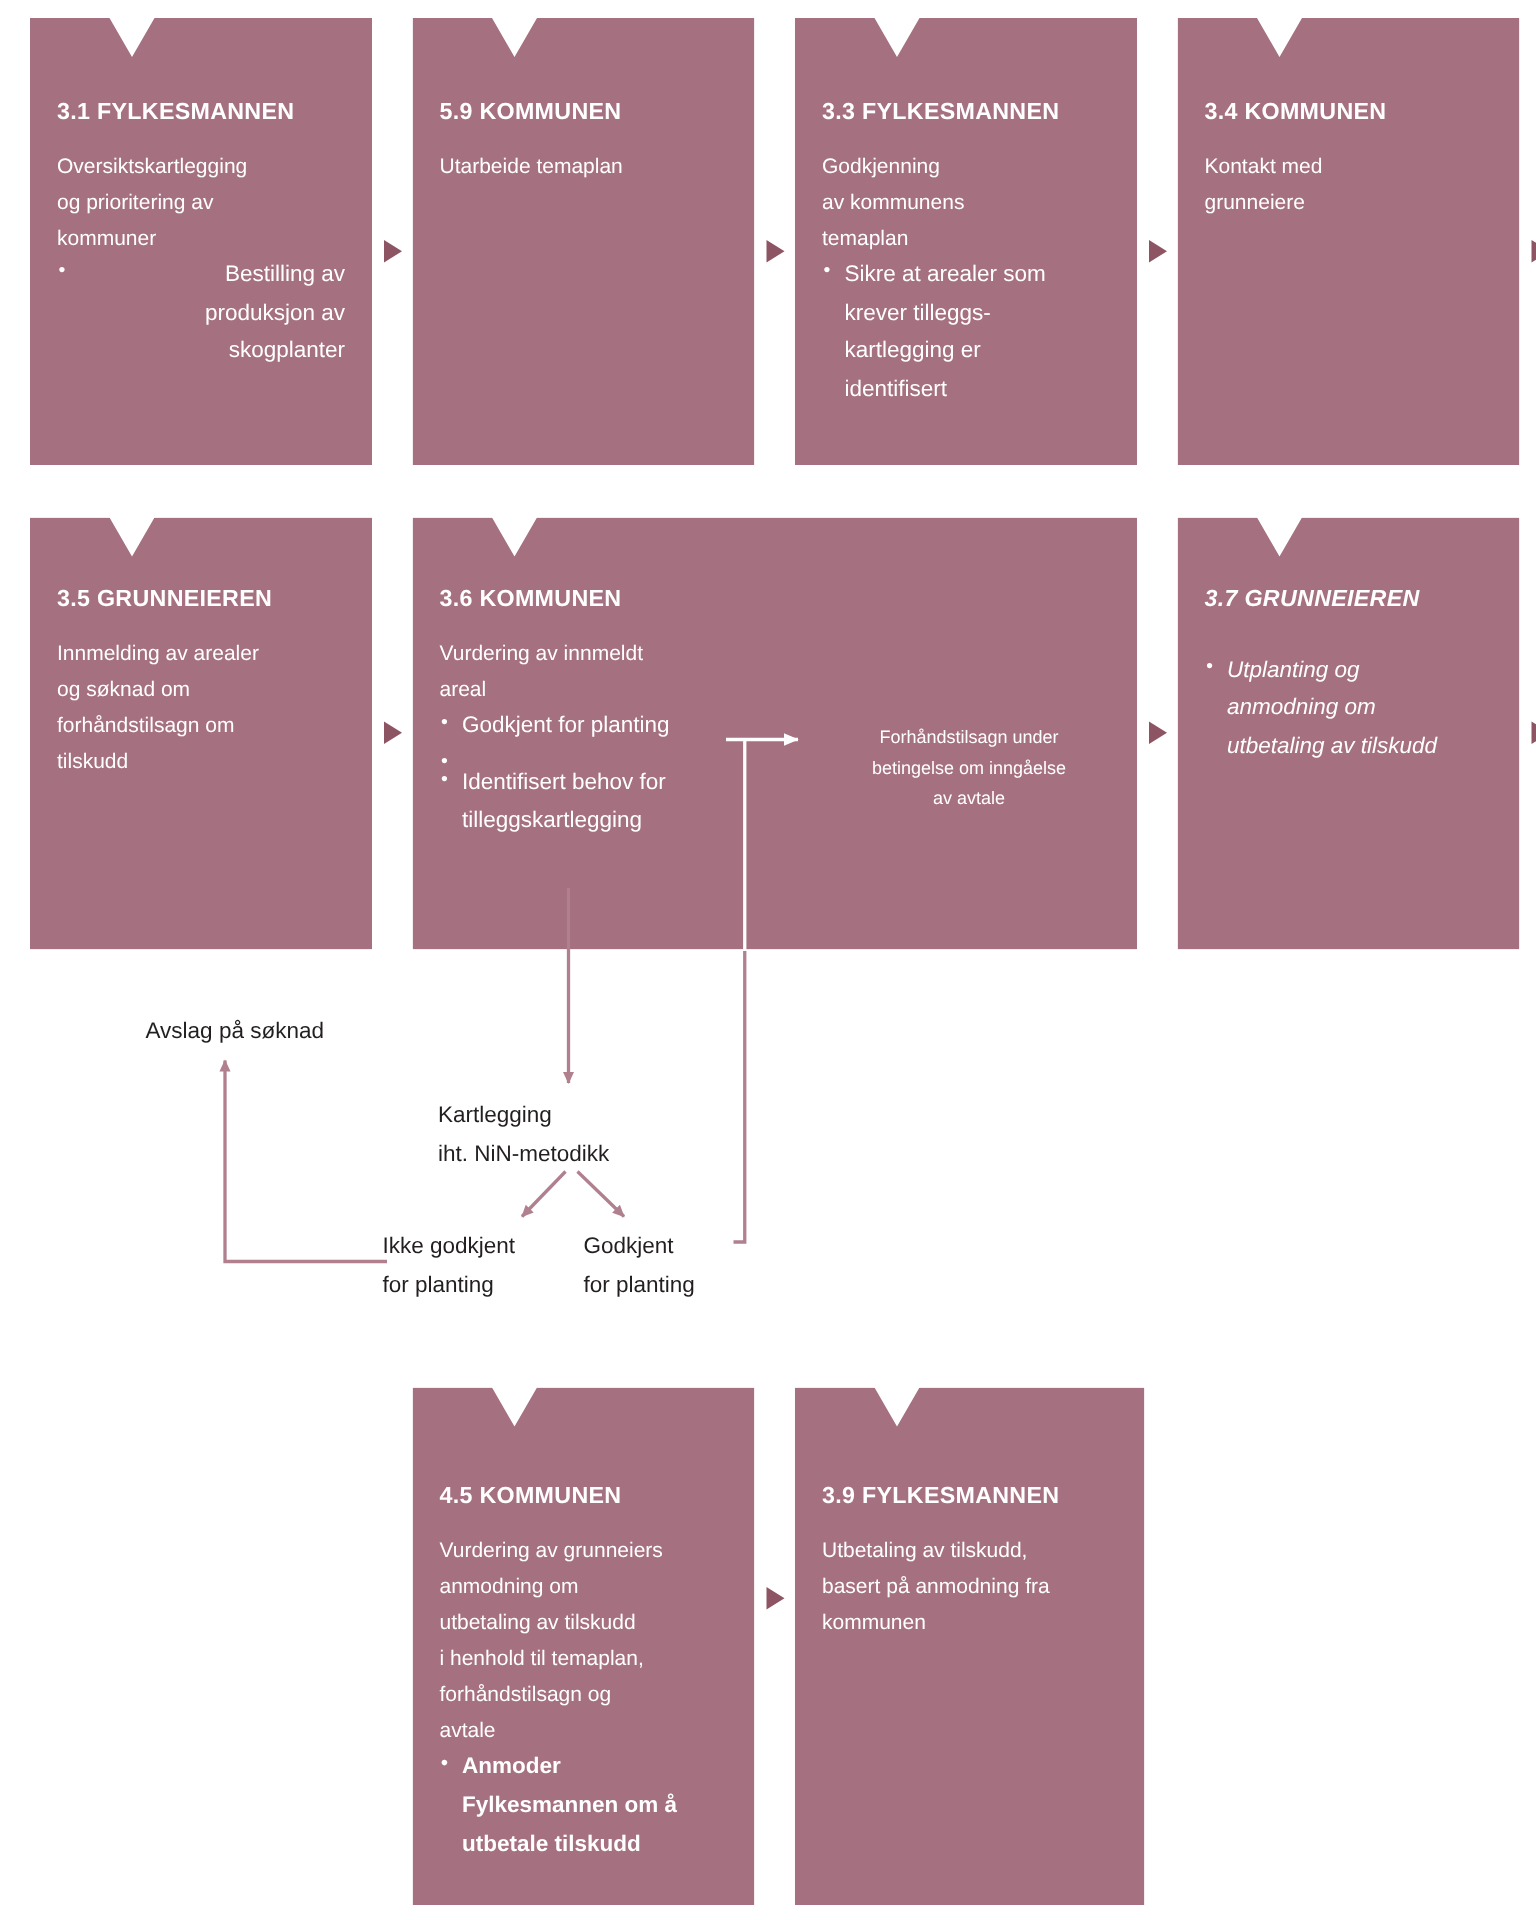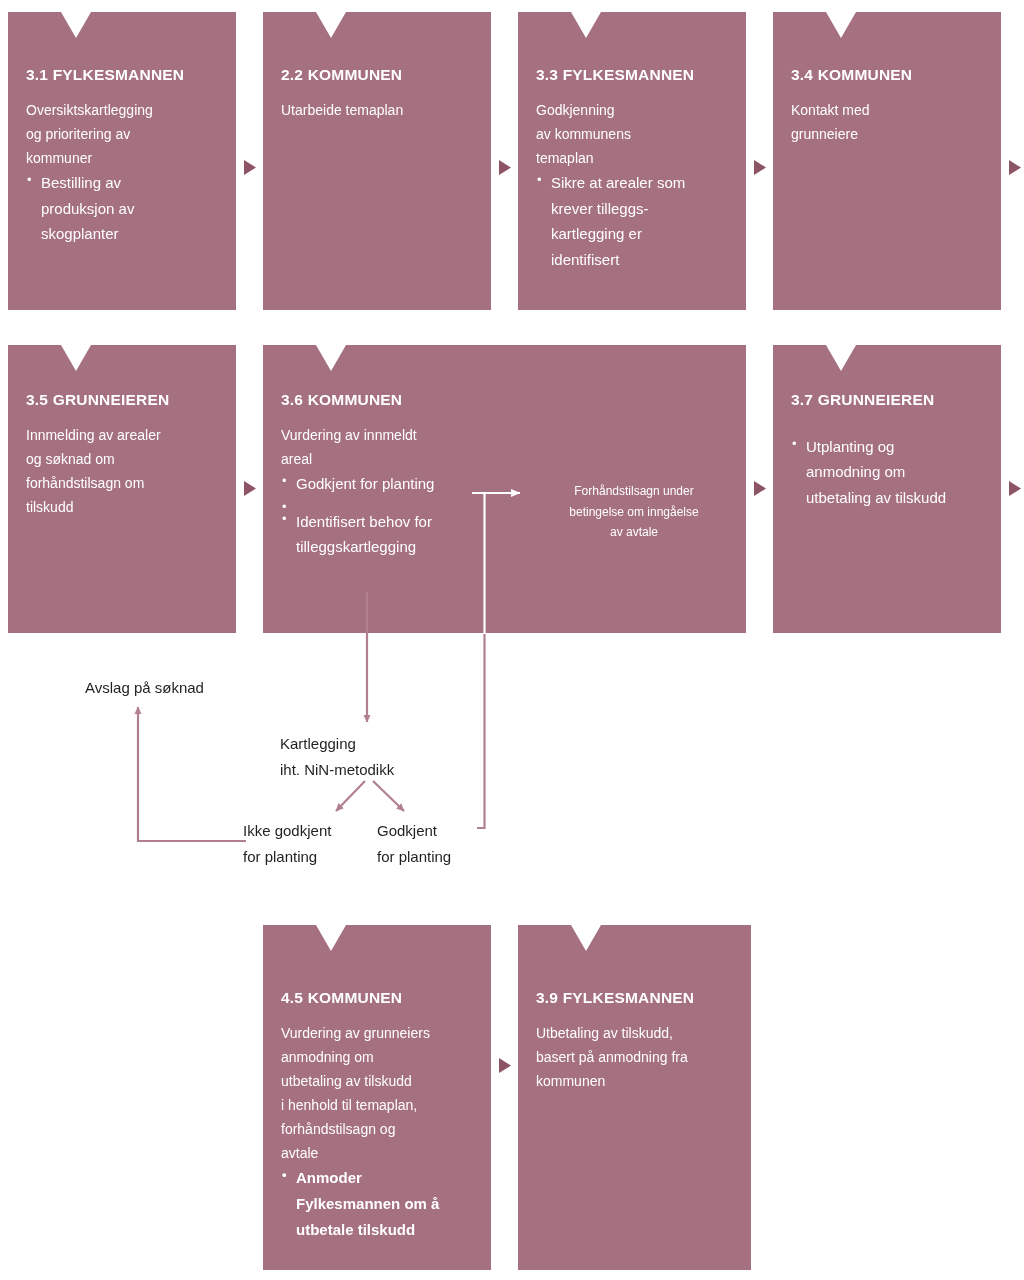--- a/index.html
+++ b/index.html
@@ -11,21 +11,21 @@
   body {
     width: 1024px;
     height: 1280px;
     position: relative;
     font-family: "Liberation Sans", "DejaVu Sans", sans-serif;
     overflow: hidden;
   }
 
   #canvas {
     position: absolute;
-    left: 0; top: 0;
+    left: 12px; top: 0;
     width: 919px;
     height: 1280px;
     padding-left: 28px;
   }
 
   
   .box {
     position: absolute;
     background: #a5707f;
     box-sizing: border-box;
@@ -108,31 +108,31 @@
 <div id="canvas">
 
   <div class="box" style="left:8px; top:12px; width:228px; height:298px;
               clip-path: polygon(0 0, 53px 0, 68px 26px, 83px 0, 228px 0, 228px 298px, 0 298px);">
     <div class="box-inner" style="top:54px;">
       <div class="box-title">3.1 FYLKESMANNEN</div>
       <div class="box-body" style="white-space:pre-line;">Oversiktskartlegging
 og prioritering av
 kommuner</div>
       <ul class="box-list">
-        <li style="white-space:pre-line;">Bestilling av
+        <li style="white-space:pre-line;text-align:right;">Bestilling av
 produksjon av
 skogplanter</li>
       </ul>
     </div>
   </div>
 
   <div class="box" style="left:263px; top:12px; width:228px; height:298px;
               clip-path: polygon(0 0, 53px 0, 68px 26px, 83px 0, 228px 0, 228px 298px, 0 298px);">
     <div class="box-inner" style="top:54px;">
-      <div class="box-title">2.2 KOMMUNEN</div>
+      <div class="box-title">5.9 KOMMUNEN</div>
       <div class="box-body" style="white-space:pre-line;">Utarbeide temaplan</div>
     </div>
   </div>
 
   <div class="box" style="left:518px; top:12px; width:228px; height:298px;
               clip-path: polygon(0 0, 53px 0, 68px 26px, 83px 0, 228px 0, 228px 298px, 0 298px);">
     <div class="box-inner" style="top:54px;">
       <div class="box-title">3.3 FYLKESMANNEN</div>
       <div class="box-body" style="white-space:pre-line;">Godkjenning
 av kommunens
@@ -180,21 +180,21 @@
       </ul>
     </div>
   </div>
 
   <div class="inbox-label" style="left:527px; top:481px; width:214px;">Forhåndstilsagn under
 betingelse om inngåelse
 av avtale</div>
 
   <div class="box" style="left:773px; top:345px; width:228px; height:288px;
               clip-path: polygon(0 0, 53px 0, 68px 26px, 83px 0, 228px 0, 228px 288px, 0 288px);">
-    <div class="box-inner" style="top:46px;">
+    <div class="box-inner" style="top:46px;font-style:italic;">
       <div class="box-title">3.7 GRUNNEIEREN</div>
       <ul class="box-list" style="margin-top:24px;">
         <li style="white-space:pre-line;">Utplanting og
 anmodning om
 utbetaling av tilskudd</li>
       </ul>
     </div>
   </div>
 
   <div class="box" style="left:263px; top:925px; width:228px; height:345px;

